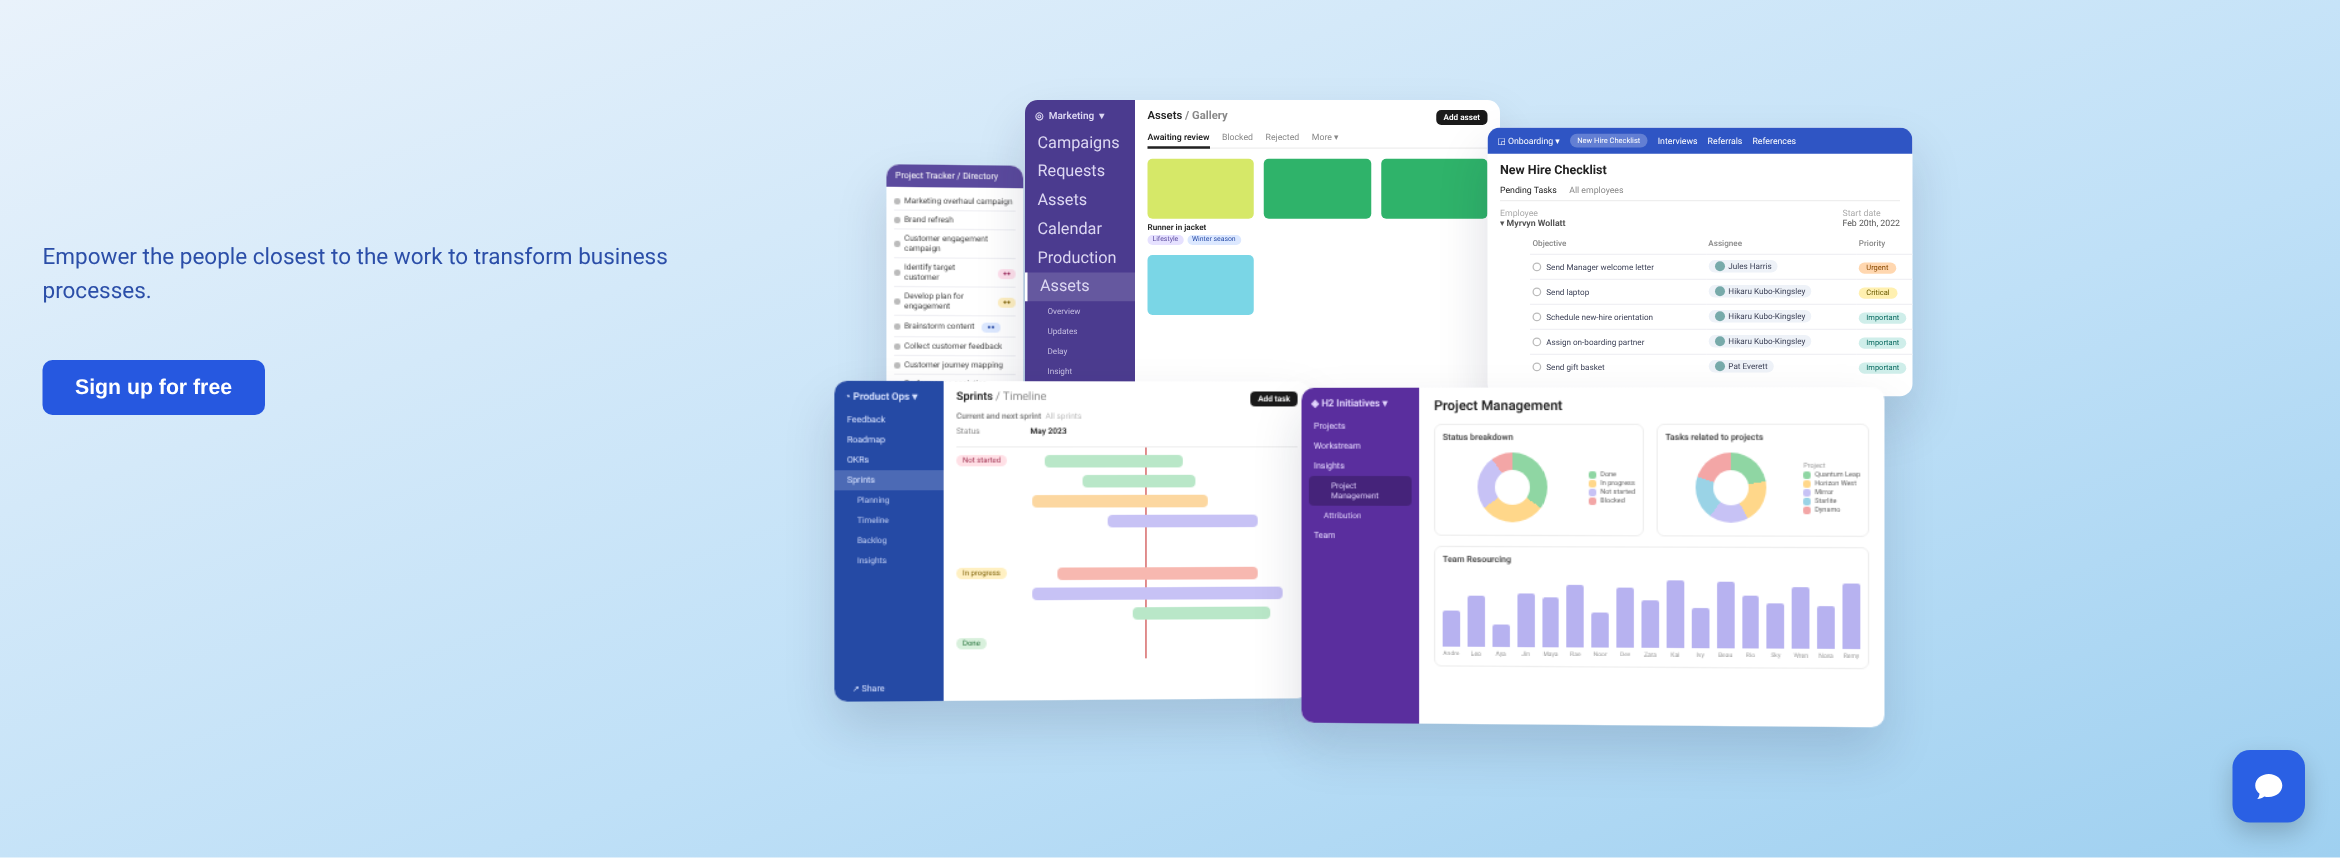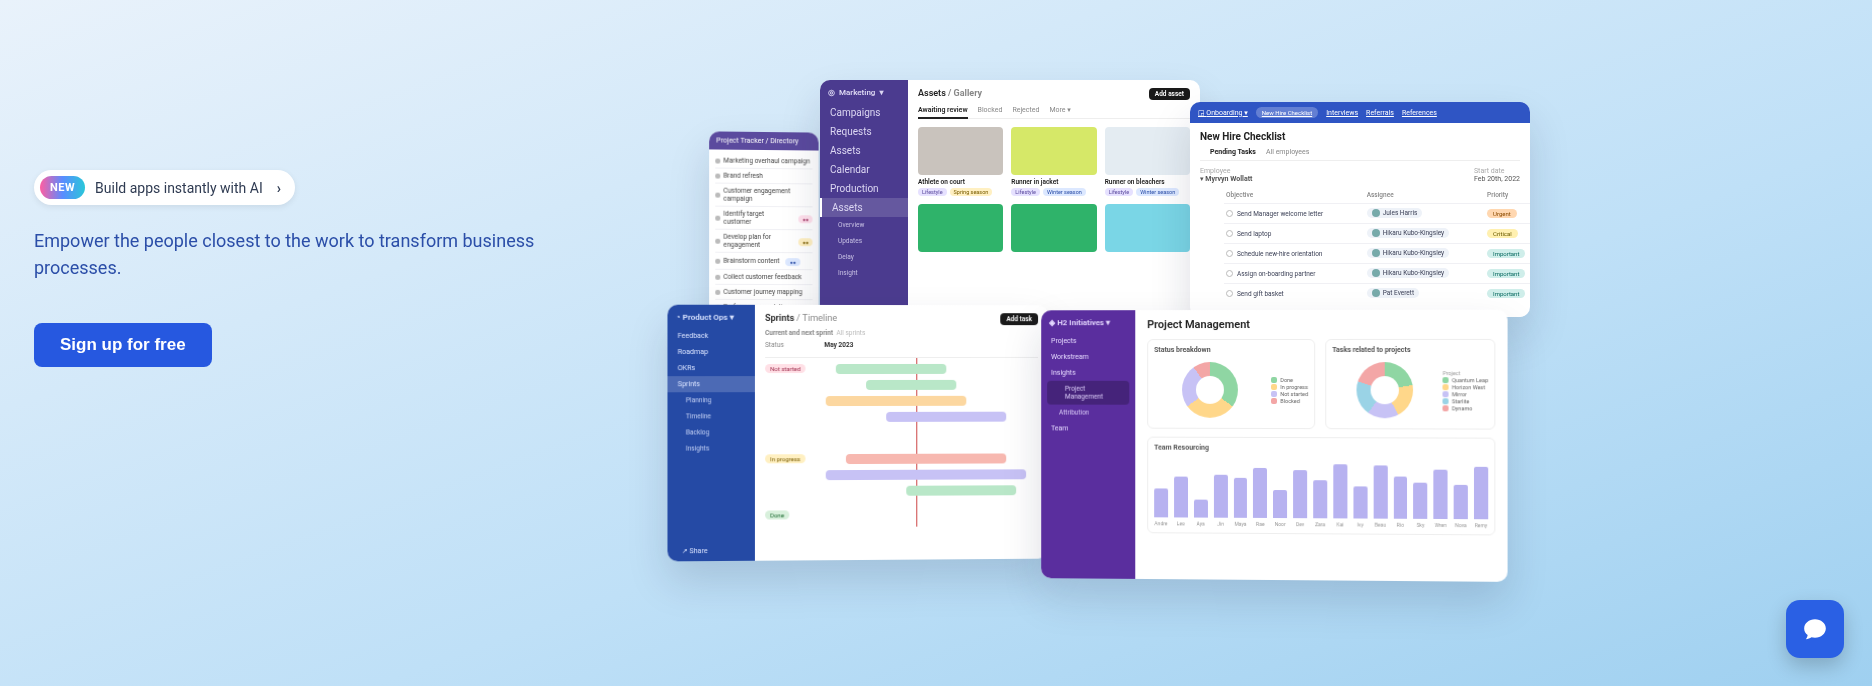--- a/index.html
+++ b/index.html
@@ -94,45 +94,45 @@
   .c-tracker li { padding:3px 0; font-size:6.5px; color:#444; border-bottom:1px solid #f0f0f4; display:flex; align-items:center; gap:3px;}
   .c-tracker li .dot{width:5px;height:5px;border-radius:2px;background:#bbb;flex:none;}
   .c-tracker .chip{display:inline-block;border-radius:6px;font-size:5px;padding:1px 4px;margin-top:2px;}
   .c-tracker .foot{position:absolute;bottom:4px;left:6px;right:6px;display:flex;justify-content:space-between;color:#999;font-size:8px;}
 
   
   .c-mkt { left:150px; top:10px; width:380px; height:255px; display:flex; }
   .c-mkt .side { width:88px; background:#4b3b8f; color:#dcd7f2; padding:8px 0; }
   .c-mkt .side .brand{font-size:8px;font-weight:600;padding:0 8px 6px;display:flex;align-items:center;gap:4px;}
   .c-mkt .side ul{list-style:none;}
-  .c-mkt .side li{padding:4px 10px;font-size:10px;display:flex;align-items:center;gap:4px;}
+  .c-mkt .side li{padding:4px 10px;font-size:13px;display:flex;align-items:center;gap:4px;}
   .c-mkt .side li.sel{background:rgba(255,255,255,.15);border-left:2px solid #fff;}
   .c-mkt .side li.sub{padding-left:18px;font-size:6.5px;opacity:.85;}
   .c-mkt .side .share{position:absolute;bottom:6px;left:14px;font-size:7px;color:#dcd7f2;}
   .c-mkt .main{flex:1;padding:8px 10px;}
   .c-mkt .tabs{font-size:9px;color:#222;font-weight:600;}
   .c-mkt .tabs .crumb{color:#888;font-weight:700;}
   .c-mkt .addbtn{float:right;background:#1a1a1a;color:#fff;border-radius:4px;padding:2px 6px;font-size:6.5px;}
   .c-mkt .subtabs{margin-top:8px;font-size:7px;color:#888;display:flex;gap:10px;border-bottom:1px solid #eee;padding-bottom:4px;}
   .c-mkt .subtabs .sel{color:#222;font-weight:600;border-bottom:2px solid #222;padding-bottom:3px;margin-bottom:-5px;}
   .c-mkt .grid{display:grid;grid-template-columns:repeat(3,1fr);gap:8px;margin-top:8px;}
   .c-mkt .tile{}
   .c-mkt .tile .img{height:48px;border-radius:4px;background:#dfe6ef;}
   .c-mkt .tile .ttl{font-size:6.5px;font-weight:600;margin-top:3px;color:#222;}
   .c-mkt .tile .tags{display:flex;gap:3px;margin-top:2px;}
   .c-mkt .tile .tag{font-size:5.5px;padding:1px 4px;border-radius:6px;}
 
   
   .c-onb { left:520px; top:32px; width:340px; height:215px; }
-  .c-onb .topbar{background:#2f55c4;color:#fff;padding:5px 8px;font-size:7px;display:flex;align-items:center;gap:8px;text-decoration:underline;}
+  .c-onb .topbar{background:#2f55c4;color:#fff;padding:5px 8px;font-size:7px;display:flex;align-items:center;gap:8px;}
   .c-onb .topbar .pill{background:rgba(255,255,255,.25);border-radius:8px;padding:2px 6px;font-size:6px;}
   .c-onb .body{padding:8px 10px;}
   .c-onb .body h3{font-size:10px;color:#222;margin-bottom:6px;}
   .c-onb .tabs{font-size:7px;color:#888;display:flex;gap:10px;border-bottom:1px solid #eee;padding-bottom:4px;}
-  .c-onb .tabs .sel{color:#222;font-weight:700;margin-left:10px;}
+  .c-onb .tabs .sel{color:#222;font-weight:400;}
   .c-onb .emp{margin-top:6px;font-size:7px;display:flex;justify-content:space-between;color:#555;}
   .c-onb table{width:100%;border-collapse:collapse;margin-top:4px;font-size:6.5px;margin-left:24px;}
   .c-onb th{text-align:left;color:#888;font-weight:500;padding:4px 2px;}
   .c-onb td{padding:4px 2px;border-top:1px solid #f0f0f4;}
   .c-onb .radio{display:inline-block;width:7px;height:7px;border:1px solid #bbb;border-radius:50%;margin-right:4px;vertical-align:middle;}
   .c-onb .assn{display:inline-flex;align-items:center;gap:3px;background:#eef2f8;border-radius:8px;padding:1px 5px;}
   .c-onb .assn .av{width:8px;height:8px;border-radius:50%;background:#7aa;}
   .c-onb .pri{border-radius:6px;padding:1px 6px;font-size:6px;}
 
   
@@ -192,25 +192,20 @@
   .tag-blu{background:#dce8ff;color:#2b4ea8;}
   .tag-pnk{background:#ffe0ec;color:#a03060;}
   .pri-urg{background:#ffd7b0;color:#8a4a00;}
   .pri-crit{background:#fff0b0;color:#6a5a00;}
   .pri-imp{background:#cfeeea;color:#0a6a60;}
 </style>
 </head>
 <body>
 
 <div class="hero">
-  <div class="new-pill">
-    <span class="badge">NEW</span>
-    <span>Build apps instantly with AI</span>
-    <span class="chev">›</span>
-  </div>
 
 
   <p class="hero-sub">Empower the people closest to the work to transform business processes.</p>
 
   <div class="hero-btns">
     <button class="btn btn-primary">Sign up for free</button>
   </div>
 </div>
 
 <div class="apps">
@@ -311,38 +306,22 @@
         <span class="addbtn">Add asset</span>
       </div>
       <div class="subtabs">
         <span class="sel">Awaiting review</span>
         <span>Blocked</span>
         <span>Rejected</span>
         <span><span>More</span> ▾</span>
       </div>
       <div class="grid" id="mkt-grid">
           <div class="tile">
-            <div class="img" style="background: rgb(201, 195, 189);"></div>
-            <div class="ttl">Athlete on court</div>
-            <div class="tags">
-              <span class="tag tag-life">Lifestyle</span>
-              <span class="tag tag-ylw">Spring season</span>
-            </div>
-          </div>
-          <div class="tile">
             <div class="img" style="background: rgb(214, 232, 104);"></div>
             <div class="ttl">Runner in jacket</div>
-            <div class="tags">
-              <span class="tag tag-life">Lifestyle</span>
-              <span class="tag tag-blu">Winter season</span>
-            </div>
-          </div>
-          <div class="tile">
-            <div class="img" style="background: rgb(228, 236, 242);"></div>
-            <div class="ttl">Runner on bleachers</div>
             <div class="tags">
               <span class="tag tag-life">Lifestyle</span>
               <span class="tag tag-blu">Winter season</span>
             </div>
           </div>
           <div class="tile">
             <div class="img" style="background: rgb(47, 179, 106);"></div>
           </div>
           <div class="tile">
             <div class="img" style="background: rgb(47, 179, 106);"></div>

